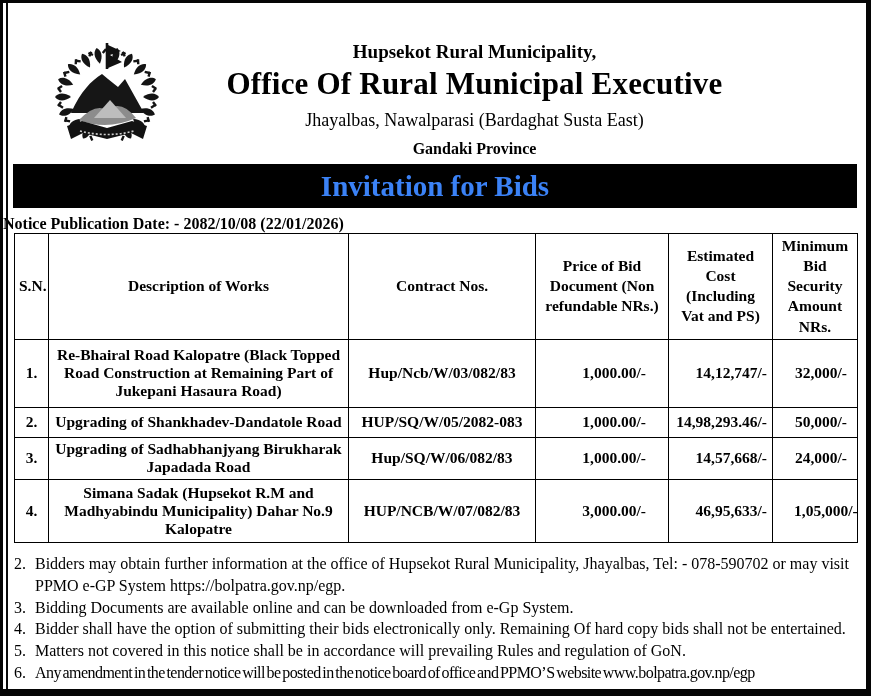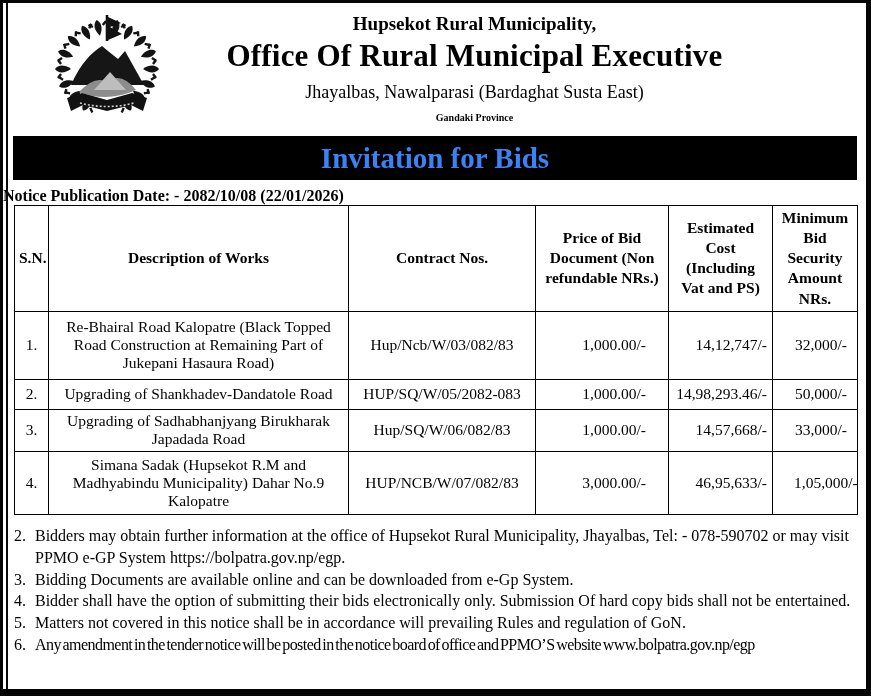--- a/index.html
+++ b/index.html
@@ -4,39 +4,39 @@
 <style>
   * { margin:0; padding:0; box-sizing:border-box; }
   html,body { background:#e8e8e8; }
   body { width:871px; font-family:"Liberation Serif","DejaVu Serif",serif; color:#000; }
   .page{
     position:relative; width:871px; height:696px; background:#fff;
     border:solid #050505; border-width:3px 5px 7px 3px; overflow:hidden;
   }
   .inner-left-line{ position:absolute; left:3px; top:0; bottom:0; width:2px; background:#0a0a0a; }
   
-  .doc-header{ position:relative; height:128px; }
+  .doc-header{ position:relative; height:128px;margin-top:28px; }
   .logo{ position:absolute; left:52px; top:8px; width:104px; height:114px; }
   .header-text{ text-align:center; padding:10px 30px 0 110px; }
   .muni   { font-size:19px;  font-weight:bold; }
   .office { font-size:31px;  font-weight:bold; margin-top:3px; letter-spacing:0.2px; }
   .addr   { font-size:18px;font-weight:normal; margin-top:8px; }
-  .prov   { font-size:10px;font-weight:bold; margin-top:9px; }
+  .prov   { font-size:16px;font-weight:bold; margin-top:9px; }
   
   .banner{
     margin:5px 9px 0 10px; height:44px; line-height:44px;
     text-align:center; font-weight:bold; font-size:29px;
   }
   .notice-date{ text-align:left; font-weight:bold; font-size:16px; margin-top:7px; }
   .intro{ font-size:15.5px; margin:4px 10px 5px 11px; }
   
   table{ border-collapse:collapse; margin-left:11px; width:843px; table-layout:fixed; }
   th,td{ border:1.6px solid #000; font-size:15.5px; padding:2px 4px; vertical-align:middle; }
   thead th{ font-weight:bold; text-align:center; height:88px; line-height:1.3; }
-  td{ text-align:center; }
+  td{ text-align:center;font-weight:bold; }
   tr.r1 td{ height:68px; } tr.r2 td{ height:30px; } tr.r3 td{ height:42px; } tr.r4 td{ height:63px; }
   td.c-price{ text-align:right; padding-right:22px; }
   td.c-est  { text-align:right; padding-right:5px;  }
   td.c-sec  { text-align:right; padding-right:10px;padding-left:21px; }
   
   .notes{ margin:10px 8px 0 11px; font-size:16px; line-height:1.37; }
   .note{ position:relative; padding-left:21px; }
   .note .num{ position:absolute; left:0; top:0; }
   .note.justify{ text-align:justify; }
   .note.condensed span.txt{ letter-spacing:-0.55px; word-spacing:-1.8px; white-space:nowrap; }
@@ -132,21 +132,21 @@
         <td class="c-price">1,000.00/-</td>
         <td class="c-est">14,98,293.46/-</td>
         <td class="c-sec">50,000/-</td>
       </tr>
       <tr class="r3">
         <td>3.</td>
         <td>Upgrading of Sadhabhanjyang Birukharak Japadada Road</td>
         <td>Hup/SQ/W/06/082/83</td>
         <td class="c-price">1,000.00/-</td>
         <td class="c-est">14,57,668/-</td>
-        <td class="c-sec">33,000/-</td>
+        <td class="c-sec">24,000/-</td>
       </tr>
       <tr class="r4">
         <td>4.</td>
         <td>Simana Sadak (Hupsekot R.M and Madhyabindu Municipality) Dahar No.9 Kalopatre</td>
         <td>HUP/NCB/W/07/082/83</td>
         <td class="c-price">3,000.00/-</td>
         <td class="c-est">46,95,633/-</td>
         <td class="c-sec">1,05,000/-</td>
       </tr>
     </tbody>
@@ -156,21 +156,21 @@
     <div class="note">
       <span class="num">2.</span>
       <span class="txt">Bidders may obtain further information at the office of Hupsekot Rural Municipality, Jhayalbas, Tel: - 078-590702 or may visit PPMO e-GP System https://bolpatra.gov.np/egp.</span>
     </div>
     <div class="note">
       <span class="num">3.</span>
       <span class="txt">Bidding Documents are available online and can be downloaded from e-Gp System.</span>
     </div>
     <div class="note justify">
       <span class="num">4.</span>
-      <span class="txt">Bidder shall have the option of submitting their bids electronically only. Submission Of hard copy bids shall not be entertained.</span>
+      <span class="txt">Bidder shall have the option of submitting their bids electronically only. Remaining Of hard copy bids shall not be entertained.</span>
     </div>
     <div class="note">
       <span class="num">5.</span>
       <span class="txt">Matters not covered in this notice shall be in accordance will prevailing Rules and regulation of GoN.</span>
     </div>
     <div class="note condensed">
       <span class="num">6.</span>
       <span class="txt">Any amendment in the tender notice will be posted in the notice board of office and PPMO’S website www.bolpatra.gov.np/egp</span>
     </div>
   </div>

